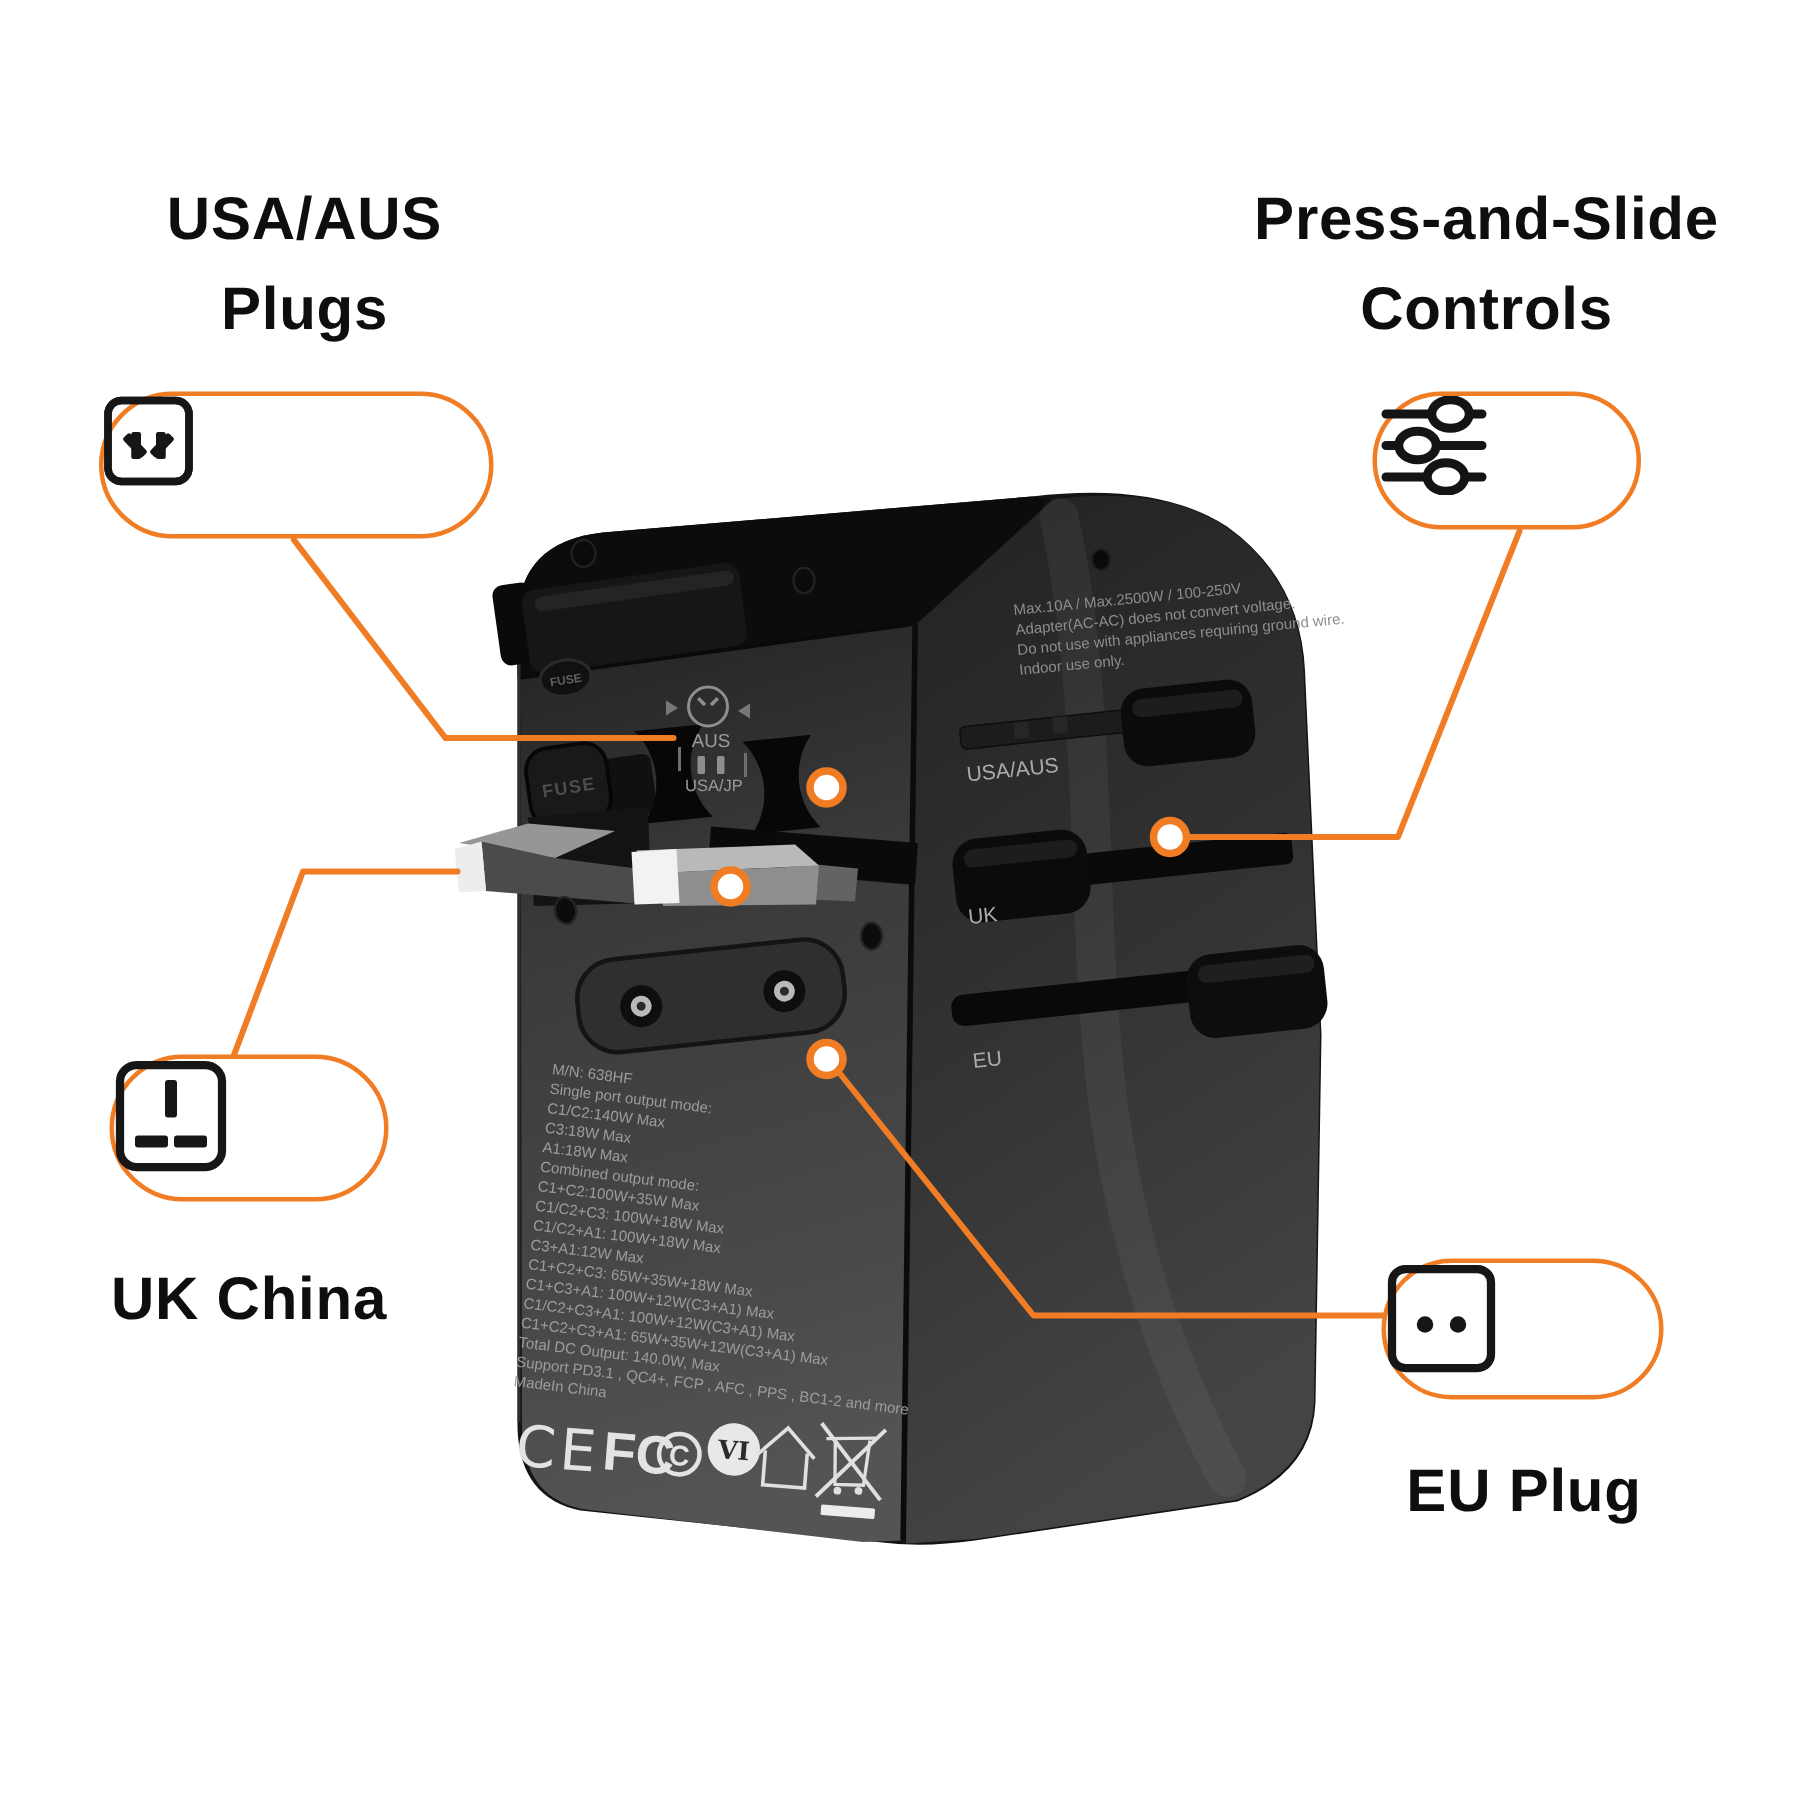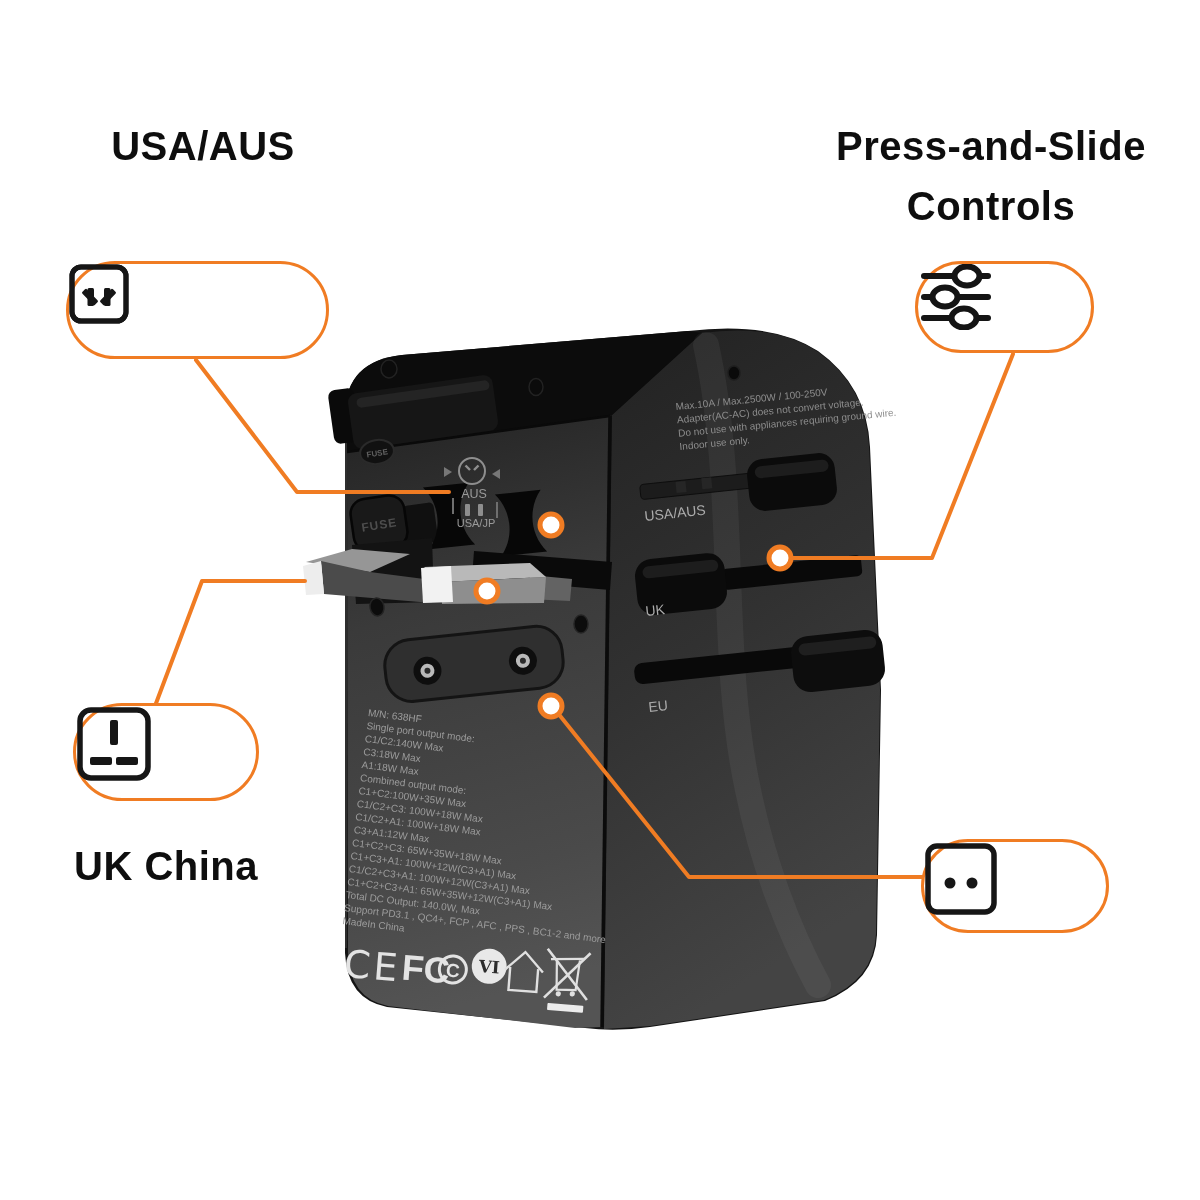--- a/index.html
+++ b/index.html
@@ -204,27 +204,31 @@
     <g>
       <circle cx="551" cy="525" r="11" fill="#fff" stroke="#F07C23" stroke-width="5"></circle>
       <circle cx="487" cy="591" r="11" fill="#fff" stroke="#F07C23" stroke-width="5"></circle>
       <circle cx="780" cy="558" r="11" fill="#fff" stroke="#F07C23" stroke-width="5"></circle>
       <circle cx="551" cy="706" r="11" fill="#fff" stroke="#F07C23" stroke-width="5"></circle>
     </g>
   </svg>
 
   <div class="callout-title t-usa">
     <span>USA/AUS</span>
+    <span>Plugs</span>
   </div>
   <div class="callout-title t-press">
     <span>Press-and-Slide</span>
     <span>Controls</span>
   </div>
   <div class="callout-title t-uk">
     <span>UK China</span>
+  </div>
+  <div class="callout-title t-eu">
+    <span>EU Plug</span>
   </div>
 
   <div class="pill p-usa">
     <svg width="60" height="60" viewBox="0 0 60 60">
       <rect x="3" y="3" width="54" height="54" rx="9" fill="none" stroke="#161616" stroke-width="5"></rect>
       <rect x="18.5" y="24" width="6.5" height="18" rx="1.5" fill="#161616"></rect>
       <rect x="35" y="24" width="6.5" height="18" rx="1.5" fill="#161616"></rect>
     </svg>
     <svg width="60" height="60" viewBox="0 0 60 60">
       <rect x="3" y="3" width="54" height="54" rx="9" fill="none" stroke="#161616" stroke-width="5"></rect>

